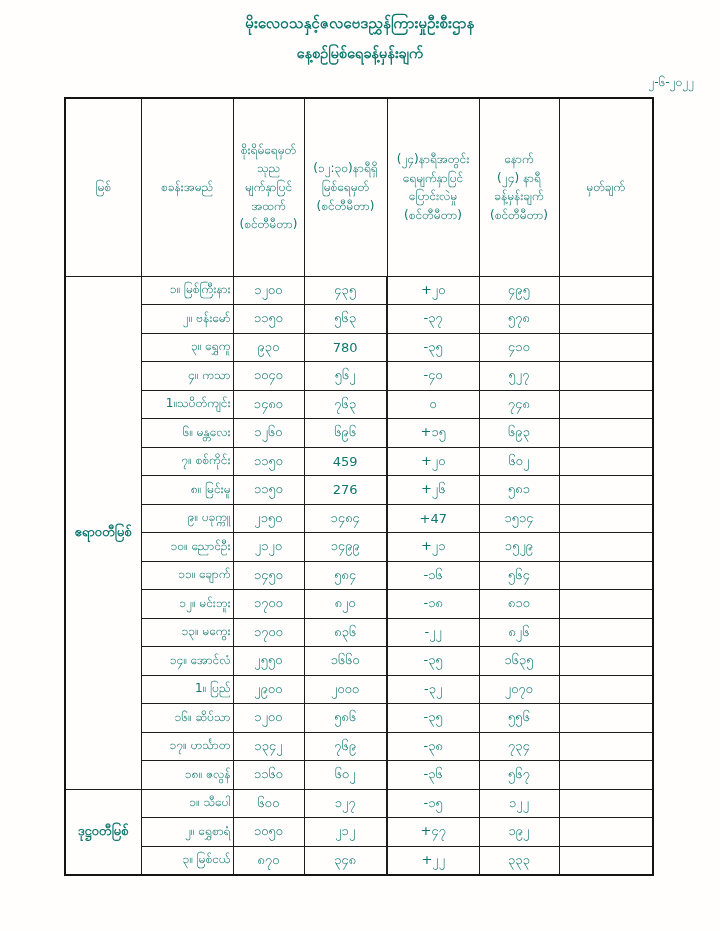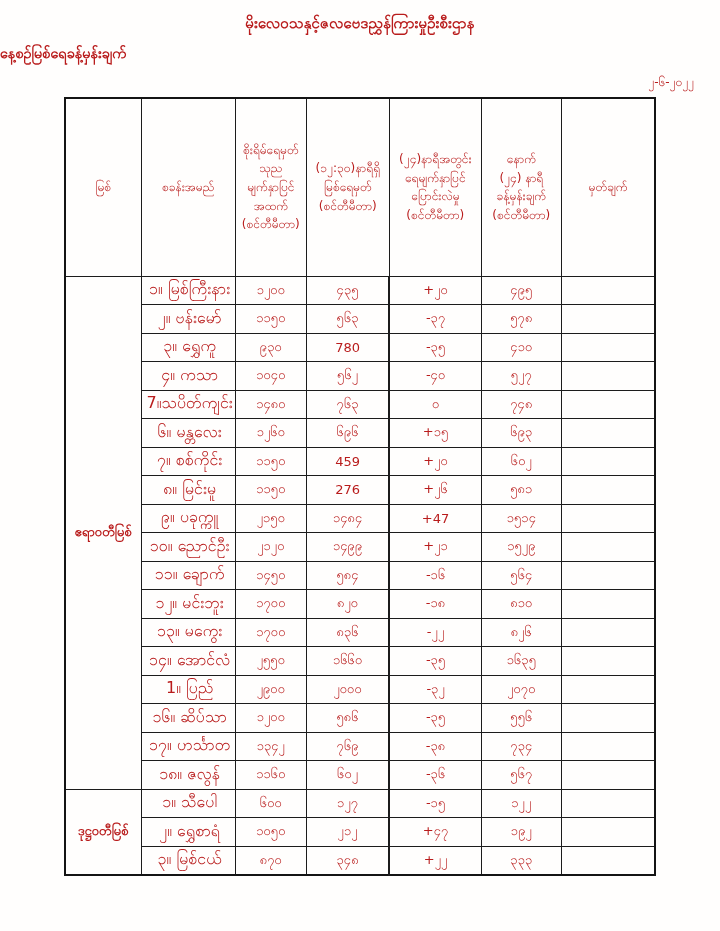--- a/index.html
+++ b/index.html
@@ -1,27 +1,27 @@
 <!DOCTYPE html>
 <html><head>
 <meta charset="utf-8">
 <style>
   html,body{margin:0;padding:0;background:#ffffff;}
   .page{
     width:720px;height:931px;position:relative;margin:0 auto;
-    background:#fffefd;color:#b91c1c;
+    background:#fffefd;color:#0f766e;
     font-family:"DejaVu Sans","Liberation Sans",sans-serif;
   }
   .title1{
     position:absolute;top:13px;left:0;width:100%;
     text-align:center;font-size:15px;font-weight:bold;letter-spacing:0.2px;
   }
   .title2{
     position:absolute;top:44px;left:0;width:100%;
-    font-size:14.5px;font-weight:bold;
+    text-align:center;font-size:14.5px;font-weight:bold;
   }
   .date{
     position:absolute;top:74px;right:26px;
     font-size:12px;
   }
   table.river{
     position:absolute;left:64px;top:97px;
     border-collapse:collapse;table-layout:fixed;
     border:2px solid #141414;
   }
@@ -33,21 +33,21 @@
   table.river thead tr{height:178px;}
   table.river th{
     font-weight:normal;font-size:12px;line-height:1.55;
     text-align:center;white-space:pre-line;padding:2px 1px;
   }
   table.river tbody tr{height:28.5px;}
   table.river td{
     font-size:13px;text-align:center;padding:0 2px;
   }
   table.river td.station{
-    text-align:center;padding-left:5px;font-size:16px;white-space:nowrap;margin-left:32px;
+    text-align:right;padding-left:5px;font-size:12px;white-space:nowrap;margin-left:32px;
   }
   table.river td.group{
     font-weight:bold;font-size:13px;text-align:center;padding:0 1px;margin-top:48px;
   }
   table.river td.change{border-left-width:2px;}
 </style>
 </head>
 <body>
 
 <div class="page">
@@ -115,21 +115,21 @@
         </tr>
         <tr>
           <td class="station">၄။ ကသာ</td>
           <td class="num">၁၀၄၀</td>
           <td class="num">၅၆၂</td>
           <td class="num change">-၄၀</td>
           <td class="num">၅၂၇</td>
           <td class="num"></td>
         </tr>
         <tr>
-          <td class="station">7။သပိတ်ကျင်း</td>
+          <td class="station">1။သပိတ်ကျင်း</td>
           <td class="num">၁၄၈၀</td>
           <td class="num">၇၆၃</td>
           <td class="num change">၀</td>
           <td class="num">၇၄၈</td>
           <td class="num"></td>
         </tr>
         <tr>
           <td class="station">၆။ မန္တလေး</td>
           <td class="num">၁၂၆၀</td>
           <td class="num">၆၉၆</td>

